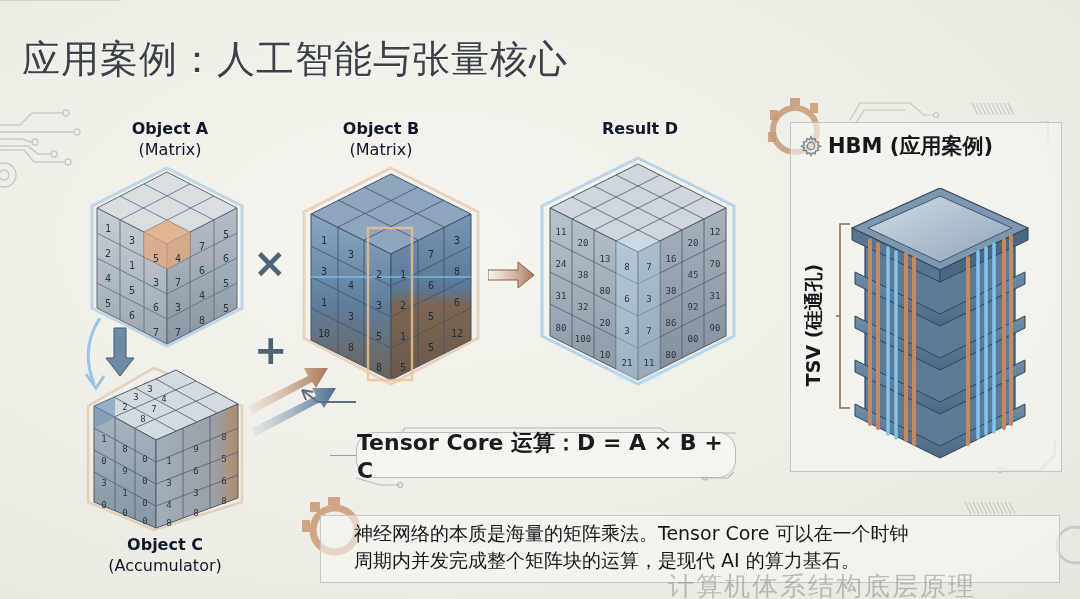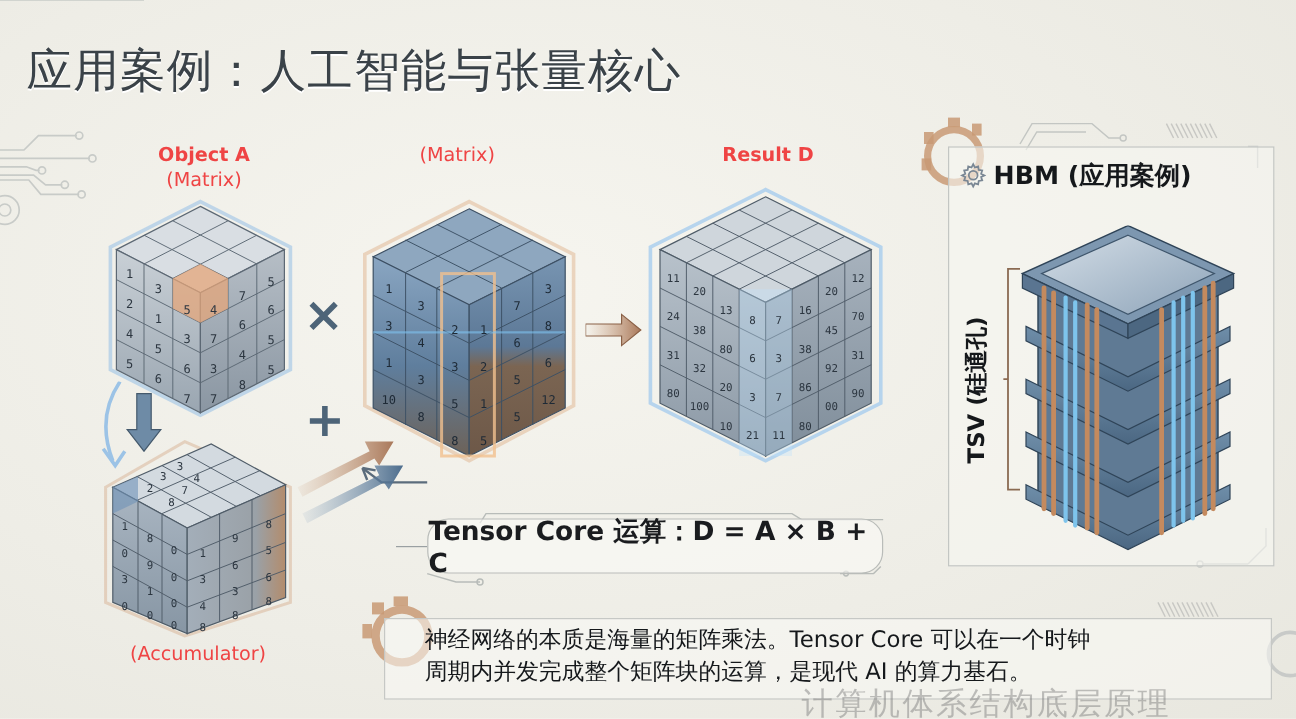--- a/index.html
+++ b/index.html
@@ -14,21 +14,21 @@
 
   
   .title {
     left: 22px; top: 34px;
     font-size: 38px; font-weight: normal; color: #3a4248;
     letter-spacing: 1px;
     text-shadow: 0 1px 0 #fff;
   }
 
   .obj-label {
-    text-align: center; font-weight: bold; font-size: 16px; line-height: 21px; color: #ef4444;
+    text-align: center; font-weight: bold; font-size: 16px; line-height: 21px; color: #0f172a;
   }
   .obj-label .sub { font-weight: normal; font-size: 16px; }
 
   
   .cube-wrap { position: absolute; }
   .cube-wrap svg { display: block; overflow: visible; }
   .cube-num { font-family: "DejaVu Sans Mono", monospace; font-size: 10px; fill: #2c3640; }
 
   .op-sign { font-size: 40px; font-weight: bold; color: #4d6478; line-height: 1; }
 
@@ -152,26 +152,28 @@
   </g>
 </svg>
 
 <div class="abs title">应用案例：人工智能与张量核心</div>
 
 <div class="abs obj-label" style="left:100px;top:118px;width:140px;">
   <div>Object A</div>
   <div class="sub">(Matrix)</div>
 </div>
 <div class="abs obj-label" style="left:311px;top:118px;width:140px;">
+  <div>Object B</div>
   <div class="sub">(Matrix)</div>
 </div>
 <div class="abs obj-label" style="left:570px;top:118px;width:140px;">
   <div>Result D</div>
 </div>
 <div class="abs obj-label" style="left:90px;top:534px;width:150px;">
+  <div>Object C</div>
   <div class="sub">(Accumulator)</div>
 </div>
 
 <div class="cube-wrap" style="left:82px;top:168px;">
   <svg width="170" height="180" viewBox="0 0 170 180">
     <defs>
       <linearGradient id="greyL" x1="0" x2="0" y1="0" y2="1">
           <stop offset="0" stop-color="#c9d0d6"></stop>
           <stop offset="1" stop-color="#9aa6b1"></stop>
         </linearGradient>

